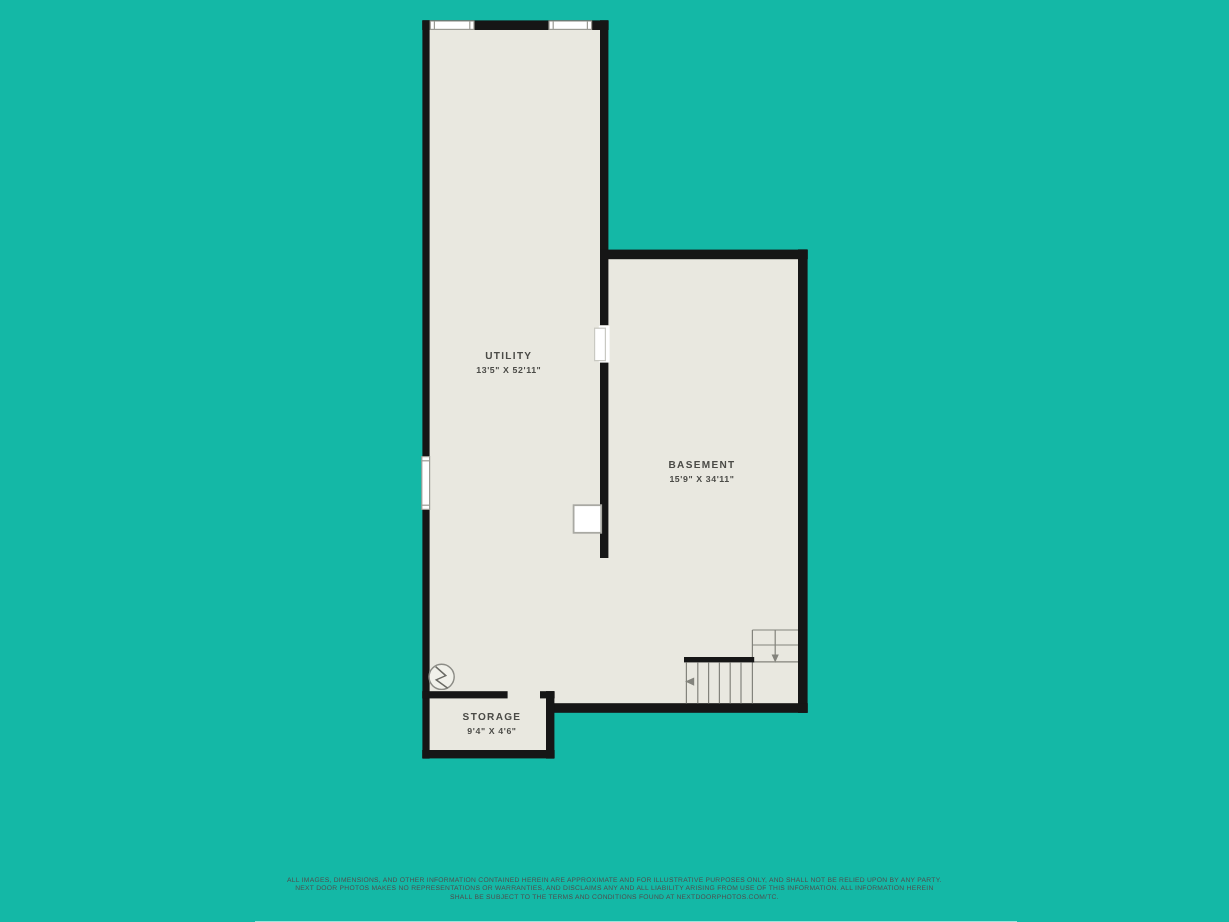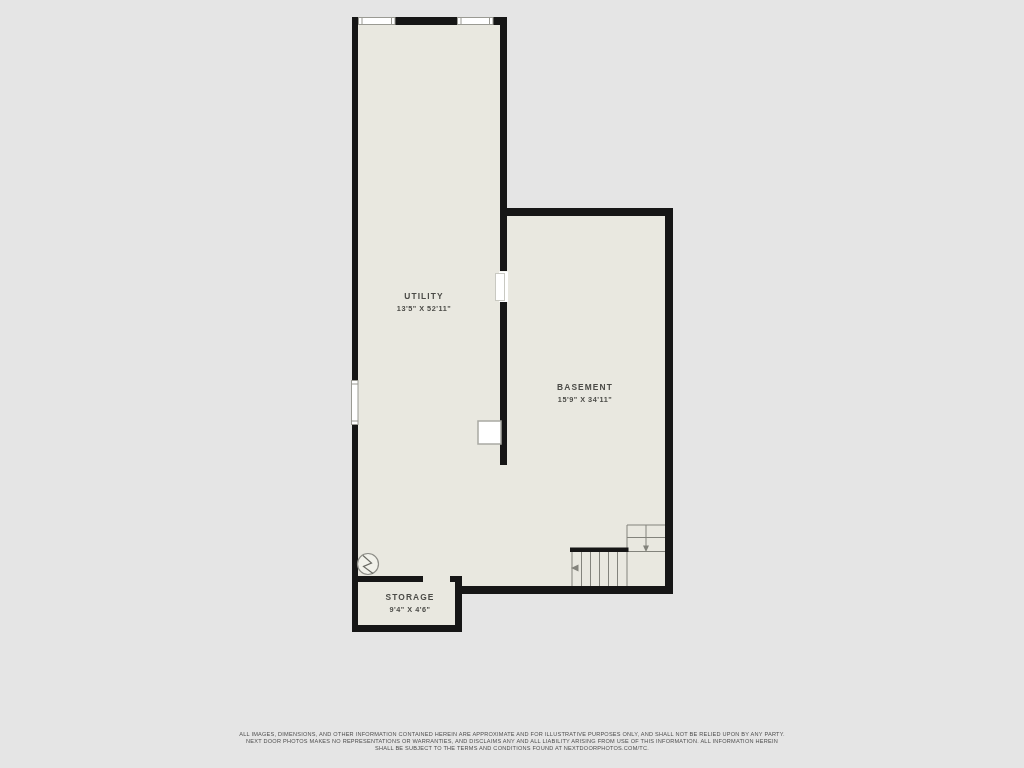--- a/index.html
+++ b/index.html
@@ -1,16 +1,16 @@
 <!DOCTYPE html>
 <html><head>
 <meta charset="utf-8">
 <style>
   html,body{margin:0;padding:0;background:#ffffff;}
-  .stage{position:relative;width:1024px;height:768px;background:#e5e5e5;overflow:hidden;
+  .stage{position:relative;width:1024px;height:768px;background:#14b8a6;overflow:hidden;
          font-family:"Liberation Sans",sans-serif;}
   svg{position:absolute;left:0;top:0;}
   .room-name{font-size:8.4px;letter-spacing:1.1px;font-weight:bold;}
   .room-dim{font-size:7.3px;letter-spacing:0.5px;font-weight:bold;}
   text{font-family:"Liberation Sans",sans-serif;}
   .disclaimer{position:absolute;left:0;top:731px;width:1024px;text-align:center;
               color:#4f4f4f;font-size:5.6px;line-height:7px;letter-spacing:0.22px;}
 </style>
 </head>
 <body>

